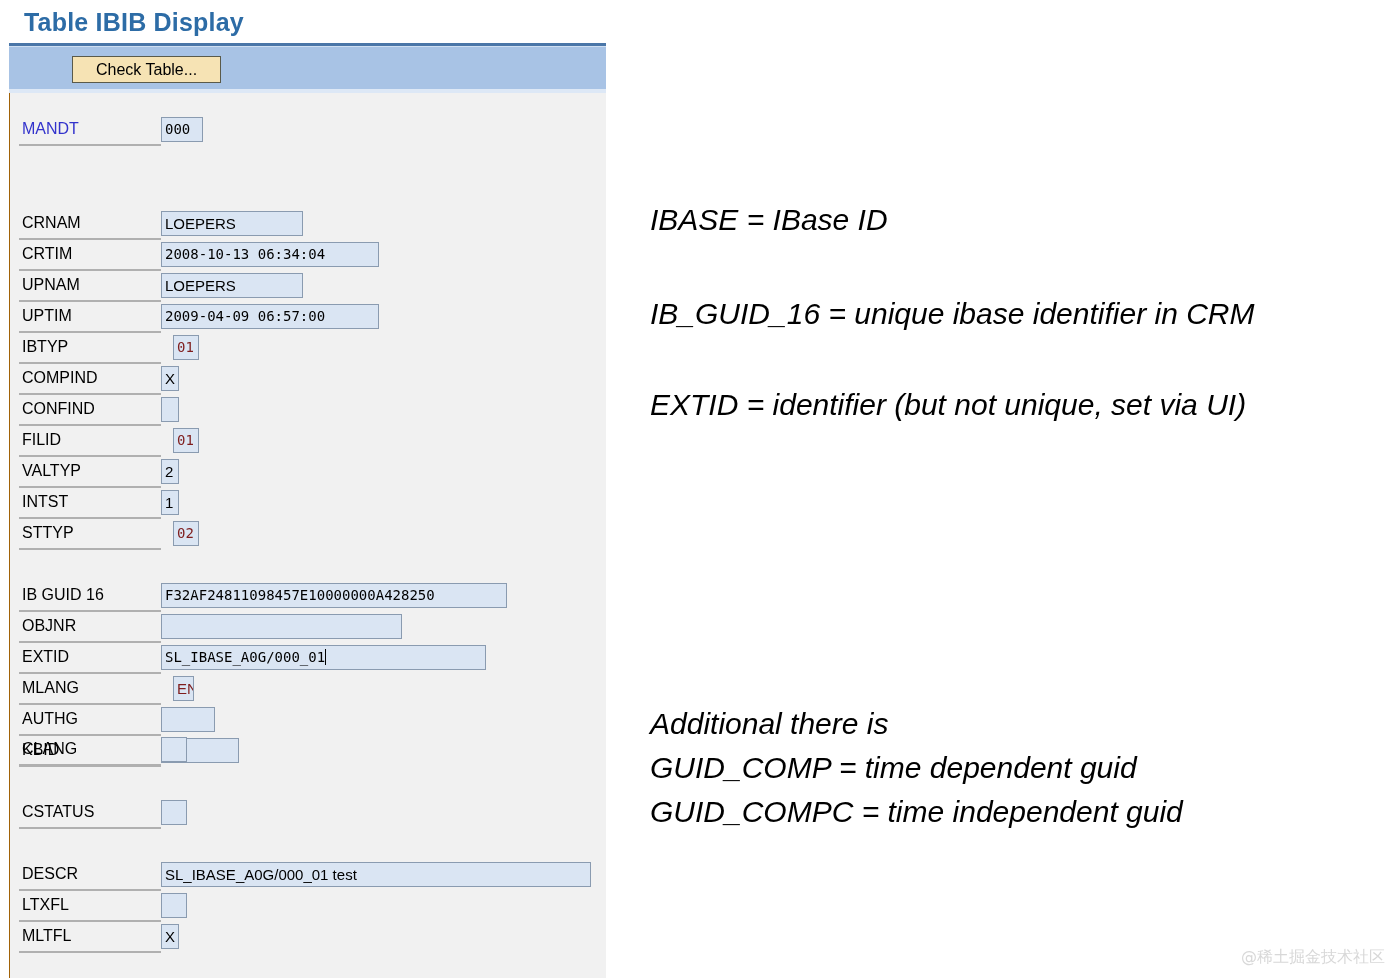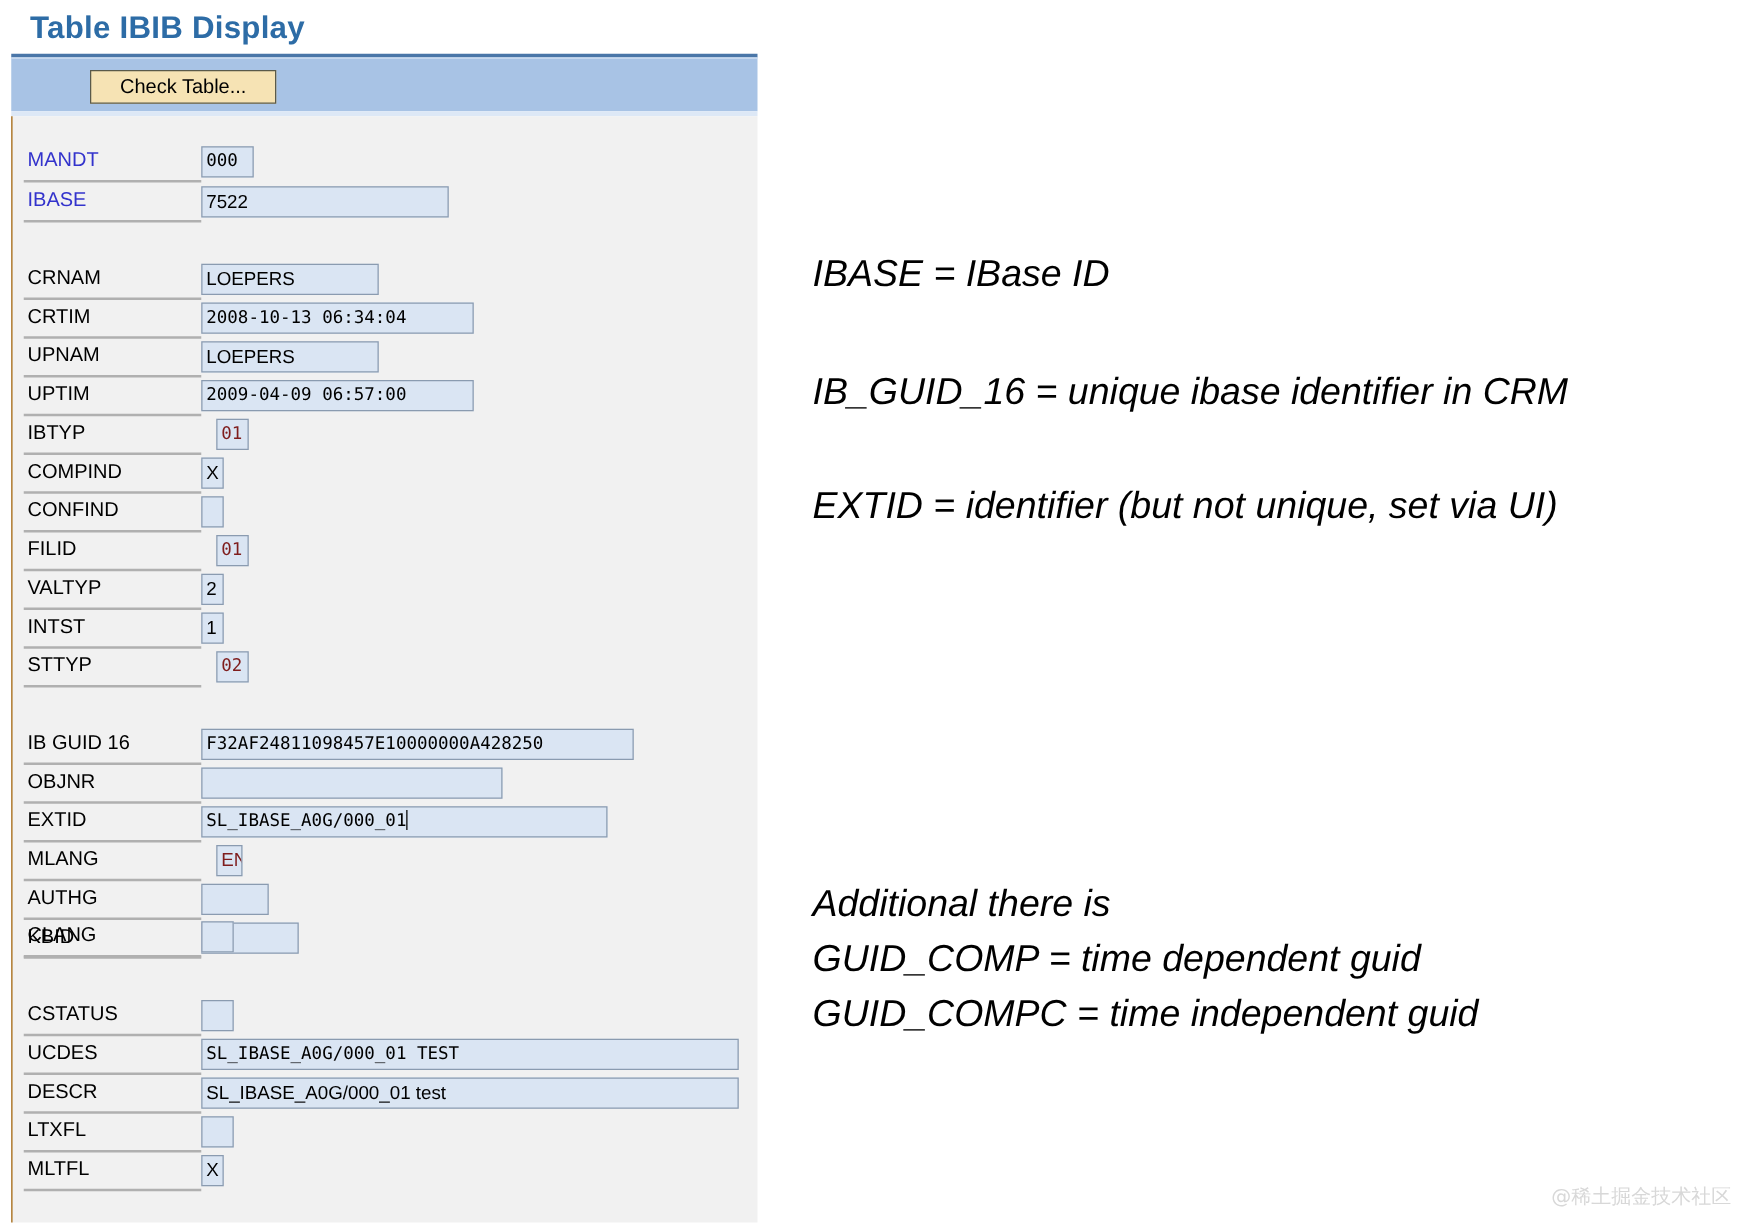--- a/index.html
+++ b/index.html
@@ -188,25 +188,20 @@
 
   <div id="check-table-button">Check Table...</div>
 
   <div id="form-body">
 
   <div class="field-row" style="top: 22px; width: 597px;">
         <div class="field-label key">MANDT</div>
         <div class="label-rule"></div>
         <div class="field-input mono" style="left: 151px; width: 42px;">000</div>
       </div>
-      <div class="field-row" style="top: 54px; width: 597px;">
-        <div class="field-label key">IBASE</div>
-        <div class="label-rule"></div>
-        <div class="field-input prop" style="left: 151px; width: 198px;">7522</div>
-      </div>
       <div class="field-row" style="top: 116px; width: 597px;">
         <div class="field-label">CRNAM</div>
         <div class="label-rule"></div>
         <div class="field-input prop" style="left: 151px; width: 142px;">LOEPERS</div>
       </div>
       <div class="field-row" style="top: 147px; width: 597px;">
         <div class="field-label">CRTIM</div>
         <div class="label-rule"></div>
         <div class="field-input mono" style="left: 151px; width: 218px;">2008-10-13 06:34:04</div>
       </div>
@@ -287,25 +282,20 @@
       </div>
       <div class="field-row" style="top: 642px; width: 597px;">
         <div class="field-label">CLANG</div>
         <div class="label-rule"></div>
         <div class="field-input prop" style="left: 151px; width: 26px;"></div>
       </div>
       <div class="field-row" style="top: 705px; width: 597px;">
         <div class="field-label">CSTATUS</div>
         <div class="label-rule"></div>
         <div class="field-input prop" style="left: 151px; width: 26px;"></div>
-      </div>
-      <div class="field-row" style="top: 736px; width: 597px;">
-        <div class="field-label">UCDES</div>
-        <div class="label-rule"></div>
-        <div class="field-input mono" style="left: 151px; width: 430px;">SL_IBASE_A0G/000_01  TEST</div>
       </div>
       <div class="field-row" style="top: 767px; width: 597px;">
         <div class="field-label">DESCR</div>
         <div class="label-rule"></div>
         <div class="field-input prop" style="left: 151px; width: 430px;">SL_IBASE_A0G/000_01 test</div>
       </div>
       <div class="field-row" style="top: 798px; width: 597px;">
         <div class="field-label">LTXFL</div>
         <div class="label-rule"></div>
         <div class="field-input prop" style="left: 151px; width: 26px;"></div>

